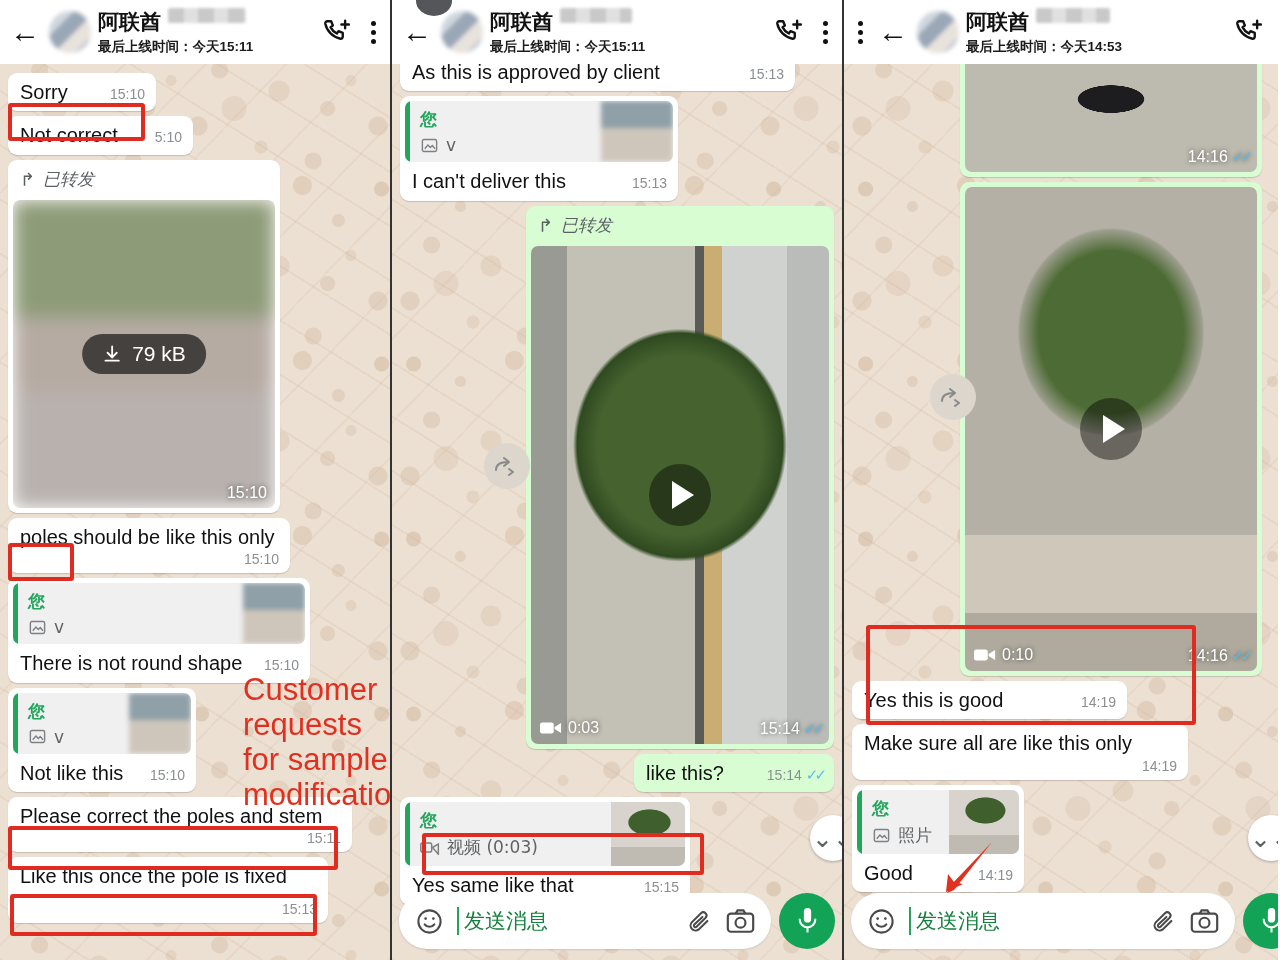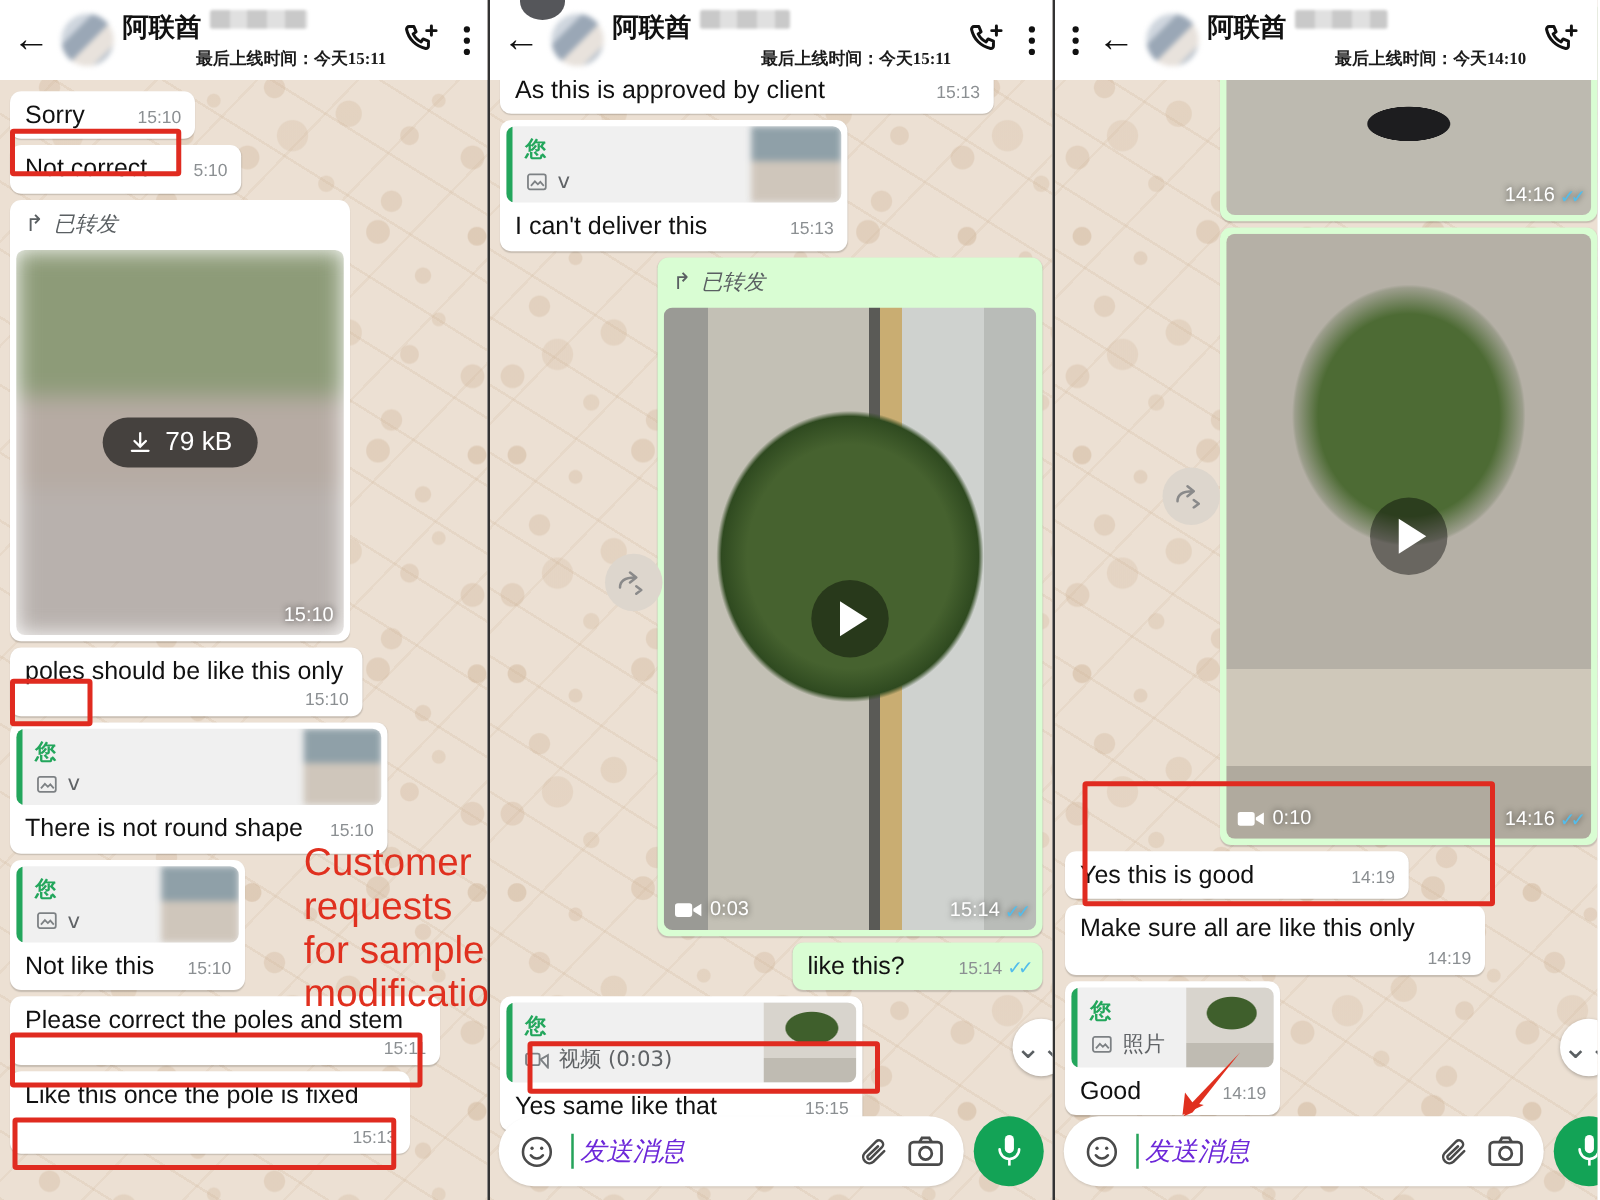--- a/index.html
+++ b/index.html
@@ -56,21 +56,21 @@
     background:
       linear-gradient(135deg,#cfd6de 0 30%, #9aa7b6 30% 55%, #e8e2dc 55% 80%, #b9c2cc 80% 100%);
     filter: blur(2.1px);
   }
   .hdr-mid { flex: 1 1 auto; min-width: 0; }
   .hdr-name { display: flex; align-items: flex-start; gap: 7px; }
   .hdr-name b { font-size: 21px; font-weight: 700; color: #111; font-family: "DejaVu Sans", sans-serif; white-space: nowrap;}
   .redact { display:inline-block; height:15px; border-radius:2px;
     background: repeating-linear-gradient(90deg,#c9c9c9 0 16px,#e0e0e0 16px 30px);
     filter: blur(1.4px); }
-  .hdr-sub { font-size: 13.5px; font-weight: 700; color: #1b1b1b; margin-top: 2px; font-family:Liberation Serif, serif; white-space:nowrap;text-align:right;}
+  .hdr-sub { font-size: 13.5px; font-weight: 700; color: #1b1b1b; margin-top: 2px; font-family:Liberation Sans, sans-serif; white-space:nowrap;}
   .callico { flex: 0 0 auto; padding: 0 6px; }
   .topdot { position:absolute; top:-14px; left:24px; width:36px; height:30px; border-radius:50%; background:#55565a; z-index:7;}
 
   
   .chat { position: absolute; left:0; right:0; top:64px; bottom:0; z-index: 3; padding: 4px 8px 0; }
 
   .row { display: flex; margin: 5px 0; align-items: center; }
   .row.out { justify-content: flex-end; }
   .bub {
     position: relative; max-width: 92%;
@@ -145,22 +145,22 @@
   
   .scrollbtn{ position:absolute; width:46px; height:46px; border-radius:50%; background:#fff;
      box-shadow:0 1px 3px rgba(0,0,0,.28); display:flex; align-items:center; justify-content:center;
      color:#5a5f62; font-size:25px; z-index:5;}
 
   
   .composer{ position:absolute; left:0; right:0; bottom:0; height:78px; z-index: 8;
      display:flex; align-items:center; gap:8px; padding: 0 7px; }
   .cbox{ flex:1 1 auto; height:56px; background:#fff; border-radius:30px; display:flex;
      align-items:center; padding: 0 16px; gap:13px; box-shadow:0 1px 2px rgba(0,0,0,.12); min-width:0;}
-  .cplaceholder{ flex:1 1 auto; font-size:21px; color:#6d28d9; font-family:"DejaVu Sans",sans-serif;
-     border-left:2px solid #25a35a; padding-left:5px; white-space:nowrap; overflow:hidden;font-style:italic;}
+  .cplaceholder{ flex:1 1 auto; font-size:21px; color:#15803d; font-family:"DejaVu Sans",sans-serif;
+     border-left:2px solid #25a35a; padding-left:5px; white-space:nowrap; overflow:hidden;}
   .mic{ width:56px; height:56px; border-radius:50%; background:#13a356; flex:0 0 auto;
      display:flex; align-items:center; justify-content:center;}
 
   
   .annbox{ position:absolute; border:4px solid #e02b20; border-radius:3px; z-index: 20; pointer-events:none; }
   .anntext{ position:absolute; z-index:21; color:#e0301f; font-size:31px; line-height:1.13;
      font-family:"Liberation Sans", sans-serif; }
   .arrow{ position:absolute; z-index:21; }
   svg{ display:block; }
 </style>
@@ -482,31 +482,31 @@
           <i></i>
           <i></i>
         </span>
       <span class="back">←</span>
       <div class="avatar"></div>
       <div class="hdr-mid">
         <div class="hdr-name">
           <b>阿联酋</b>
           <span class="redact" style="width:74px"></span>
         </div>
-        <div class="hdr-sub">最后上线时间：今天14:10</div>
+        <div class="hdr-sub">最后上线时间：今天14:53</div>
       </div>
       <span class="callico">
         <svg width="30" height="30" viewBox="0 0 24 24" fill="none" stroke="#111" stroke-width="1.9" stroke-linecap="round" stroke-linejoin="round">
           <path d="M4.2 3.4h3.1l1.4 3.4-1.9 1.3a11 11 0 0 0 5.1 5.1l1.3-1.9 3.4 1.4v3.1a1.6 1.6 0 0 1-1.8 1.6A15.6 15.6 0 0 1 2.6 5.2 1.6 1.6 0 0 1 4.2 3.4z"></path>
           <path d="M18.5 3v6M15.5 6h6"></path>
         </svg>
       </span>
     </div>
 
-    <div class="chat" style="top:58px; padding-right:0">
+    <div class="chat" style="top:58px; padding-right:16px">
 
       <div class="row out">
         <div class="bub out" style="width:302px; margin-top:-62px; border-top-right-radius:0">
           <div class="media" style="height:162px">
             <div class="img scene-pot"></div>
             <div class="tstamp">
               <span>14:16</span>
               <span class="ticks">✓✓</span>
             </div>
           </div>

